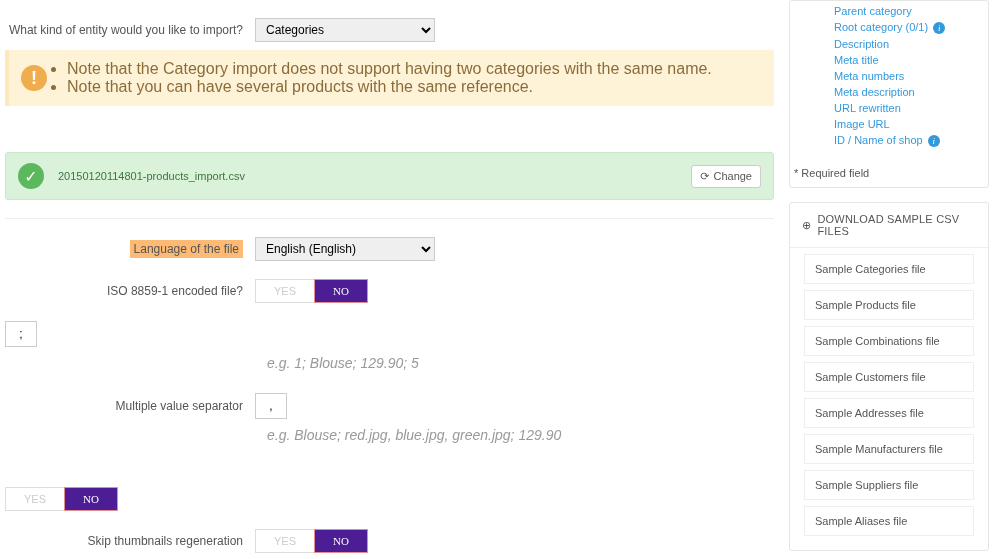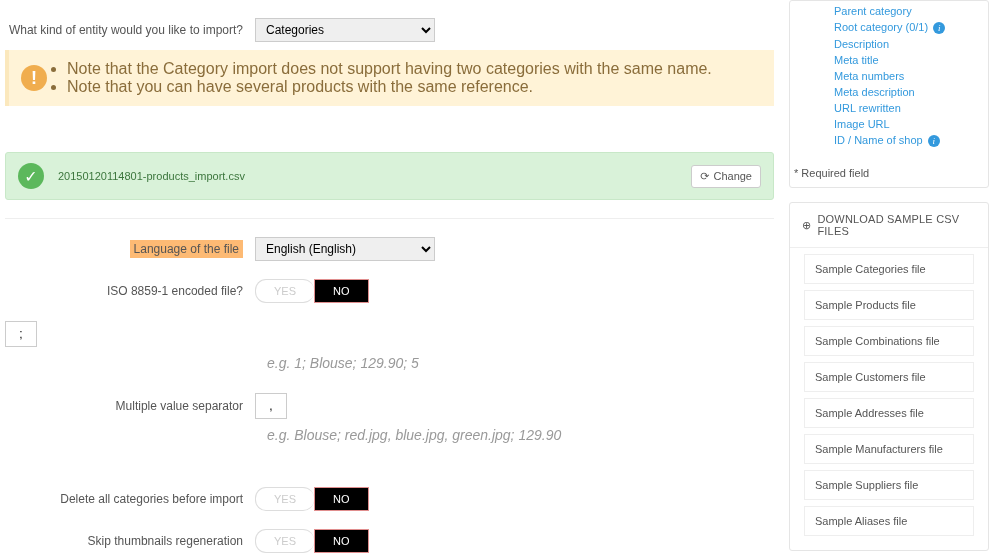--- a/index.html
+++ b/index.html
@@ -20,22 +20,22 @@
 .alert-success { background: #d9f2d9; border: 1px solid #c8e8c8; border-radius: 3px; padding: 10px 12px; display: flex; align-items: center; gap: 14px; margin: 8px 0; }
 .warn-icon { width: 26px; height: 26px; border-radius: 50%; background: #f0ad4e; color: #fff; display: flex; align-items: center; justify-content: center; font-weight: bold; font-size: 18px; flex-shrink: 0; }
 .ok-icon { width: 26px; height: 26px; border-radius: 50%; background: #5cb85c; color: #fff; display: flex; align-items: center; justify-content: center; font-size: 16px; flex-shrink: 0; }
 .alert-warning ul { list-style: disc; margin-left: 4px; color: #8a6d3b; font-size: 16px; }
 .alert-success .filename { color: #3c763d; font-size: 11px; flex: 1; }
 .btn-change { background: #fff; border: 1px solid #ccc; border-radius: 3px; padding: 4px 8px; font-size: 11px; color: #555; display: inline-flex; align-items: center; gap: 4px; cursor: pointer; }
 hr.sep { border: none; border-top: 1px solid #eee; margin: 18px 0; }
 
 .toggle-group { display: inline-flex; }
 .toggle-btn { border: 1px solid #ddd; padding: 5px 18px; font-size: 11px; cursor: pointer; background: #fff; }
-.toggle-btn.yes { color: #ccc; border-right: none; border-radius: 11px; }
-.toggle-btn.no { background: #000000; color: #fff; border-color: #e08e8e; }
+.toggle-btn.yes { color: #ccc; border-right: none; }
+.toggle-btn.no { background: #4c1d95; color: #fff; border-color: #e08e8e; font-family: Liberation Serif, serif; }
 
 .side-list { padding: 2px 0 10px; }
 .side-list a { display: block; color: #3399dd; font-size: 11px; text-decoration: none; padding: 2px 0 2px 44px; }
 .info-badge { display: inline-flex; width: 12px; height: 12px; background: #3399dd; color: #fff; border-radius: 50%; font-size: 9px; align-items: center; justify-content: center; margin-left: 2px; font-style: italic; font-family: serif; }
 .required-note { font-size: 11px; color: #555; padding: 8px 4px; }
 
 .panel { border: 1px solid #e5e5e5; border-radius: 3px; margin-bottom: 14px; }
 .panel-heading { padding: 10px 12px; font-size: 11px; color: #555; letter-spacing: 0.2px; display: flex; align-items: center; gap: 6px; border-bottom: 1px solid #eee; }
 .download-list .dl-item { border: 1px solid #eee; margin: 6px 14px; padding: 8px 10px; font-size: 11px; color: #555; cursor: pointer; }
 .download-list .dl-item:last-child { margin-bottom: 14px; }
@@ -96,21 +96,20 @@
 
     <div class="form-row" style="margin-top:22px">
       <div class="form-label">Multiple value separator</div>
       <input class="text-input" value="," style="">
     </div>
     <div class="hint">e.g. Blouse; red.jpg, blue.jpg, green.jpg; 129.90</div>
 
     <div style="height:26px"></div>
 
     <div class="form-row">
-      <div class="form-label">Delete all categories before import</div>
       <div class="toggle-group">
         <div class="toggle-btn yes">YES</div>
         <div class="toggle-btn no">NO</div>
       </div>
     </div>
 
     <div class="form-row">
       <div class="form-label">Skip thumbnails regeneration</div>
       <div class="toggle-group">
         <div class="toggle-btn yes">YES</div>

